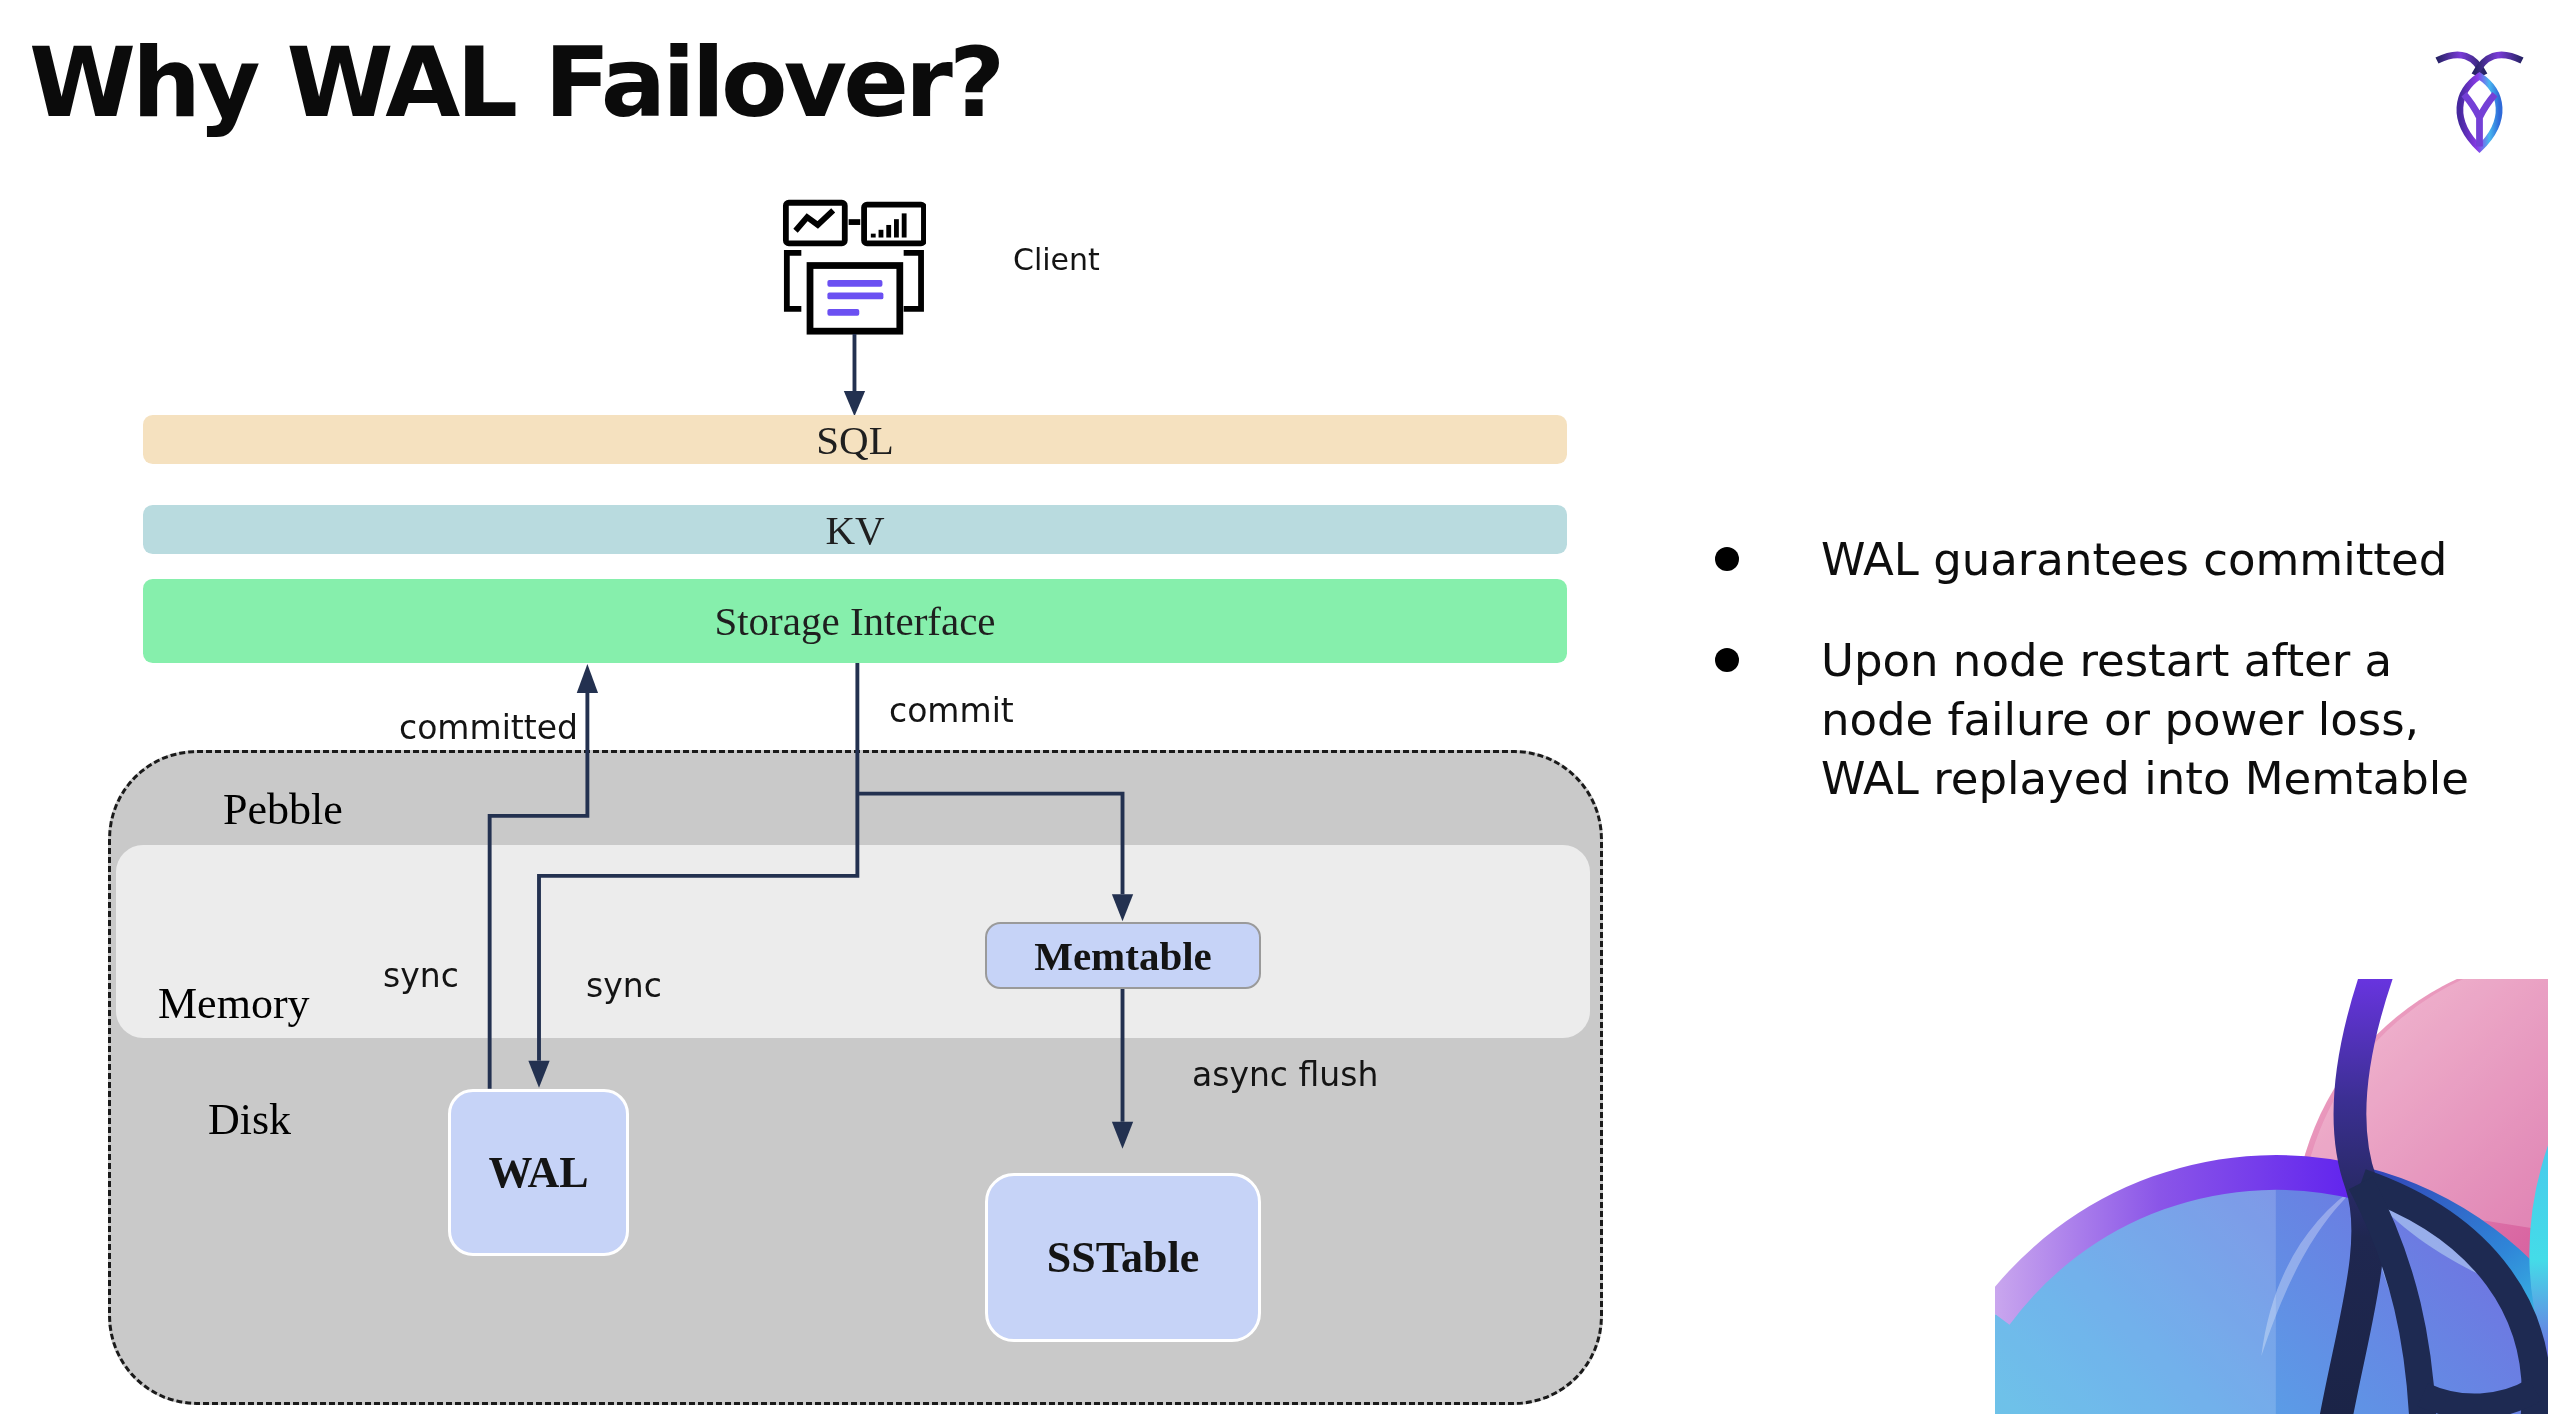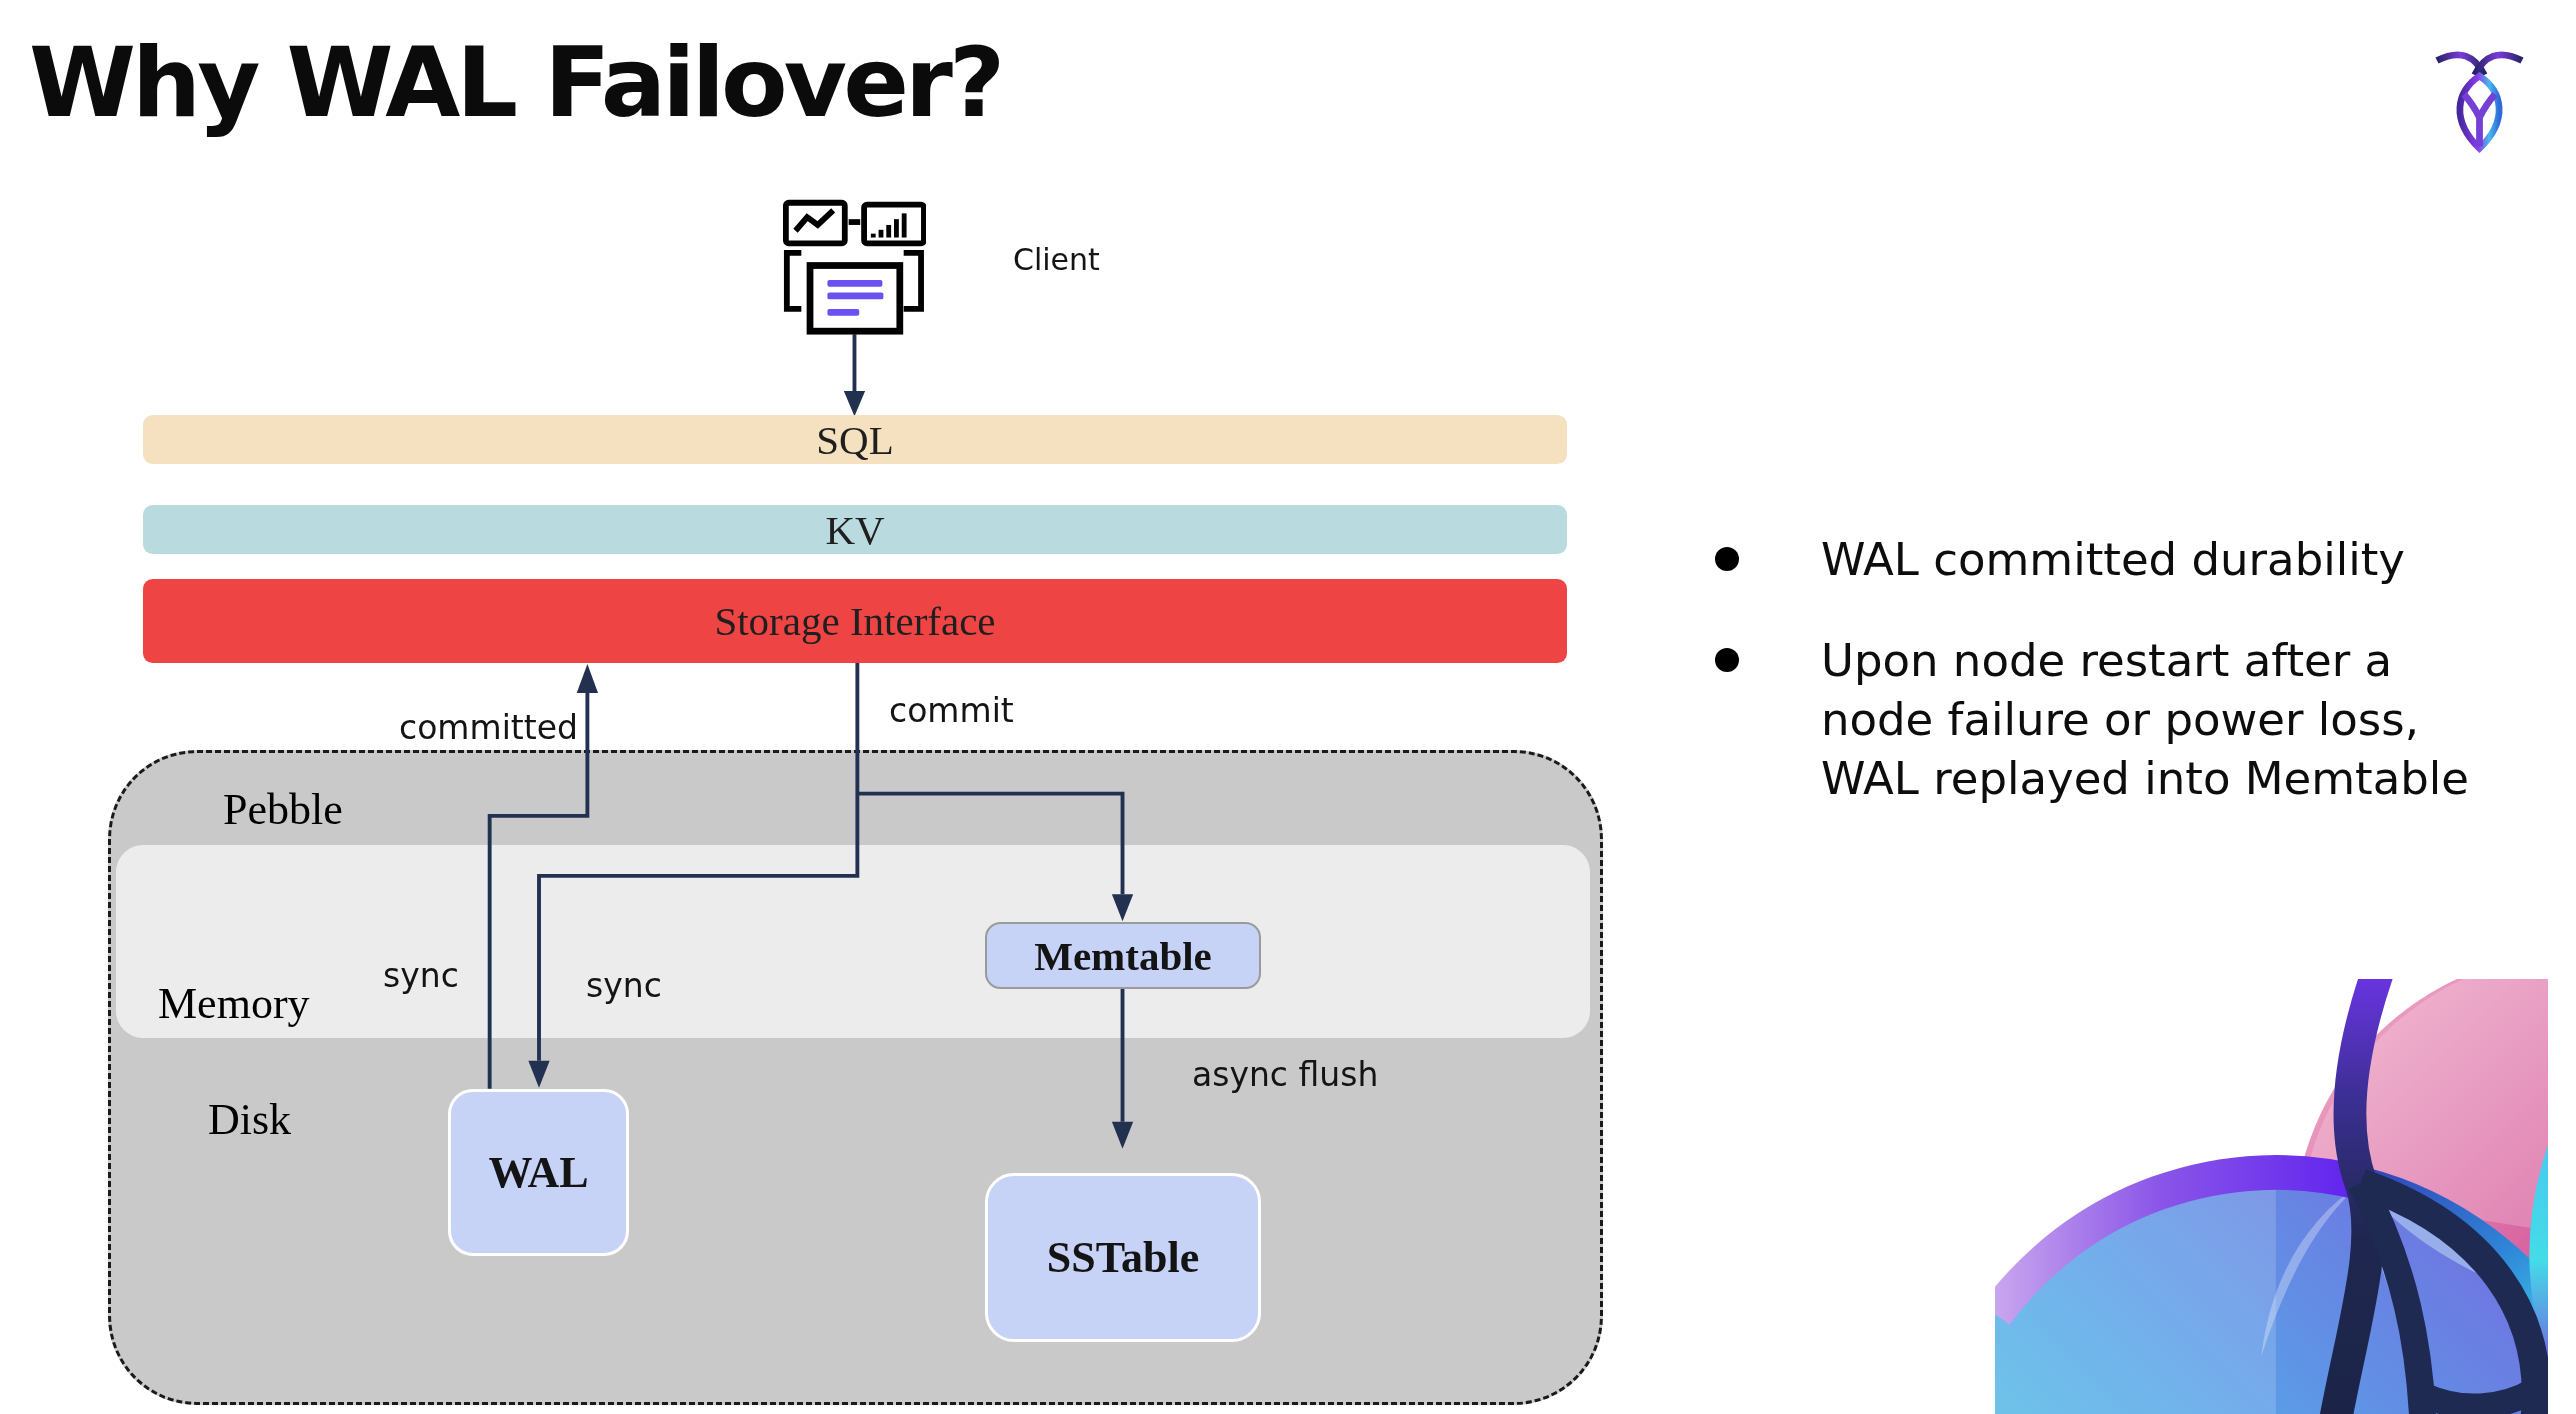--- a/index.html
+++ b/index.html
@@ -9,21 +9,21 @@
 
   
   .title{left:29px;top:25px;font-family:"DejaVu Sans",sans-serif;font-weight:bold;
          font-size:97px;letter-spacing:-3.9px;color:#0b0b0b;line-height:1.2;}
 
   
   .bar{left:143px;width:1424px;border-radius:9.7px;display:flex;align-items:center;justify-content:center;
        font-family:"Liberation Serif",serif;font-size:41px;color:#1f1f1f;}
   .bar.sql{top:415px;height:49px;background:#f5e1bf;}
   .bar.kv{top:505px;height:49px;background:#b9dbdf;}
-  .bar.storage{top:579px;height:84px;background:#ef4444;}
+  .bar.storage{top:579px;height:84px;background:#86efac;}
 
   
   .pebble{left:108px;top:750px;width:1495px;height:655px;box-sizing:border-box;
           background:#c9c9c9;border:3.9px dashed #1a1a1a;border-radius:89px;}
   .memband{left:116px;top:845px;width:1474px;height:193px;background:#ececec;border-radius:27px;}
 
   
   .rlabel{font-family:"Liberation Serif",serif;font-size:44px;color:#000000;line-height:1;}
   .lbl-pebble{left:223px;top:788px;}
   .lbl-memory{left:158px;top:982px;}
@@ -149,21 +149,21 @@
   <div class="abs node memtable">
     <span>Memtable</span>
   </div>
   <div class="abs node sstable">
     <span>SSTable</span>
   </div>
 
   <ul class="abs bullets">
     <li>
       <span class="dot"></span>
-      <span class="btext">WAL committed durability</span>
+      <span class="btext">WAL guarantees committed</span>
     </li>
     <li>
       <span class="dot"></span>
       <span class="btext">Upon node restart after a
 node failure or power loss,
 WAL replayed into Memtable</span>
     </li>
   </ul>
 
   <svg class="abs overlay" style="left:1995px;top:979px" width="581" height="435" viewBox="0 0 600 450">

